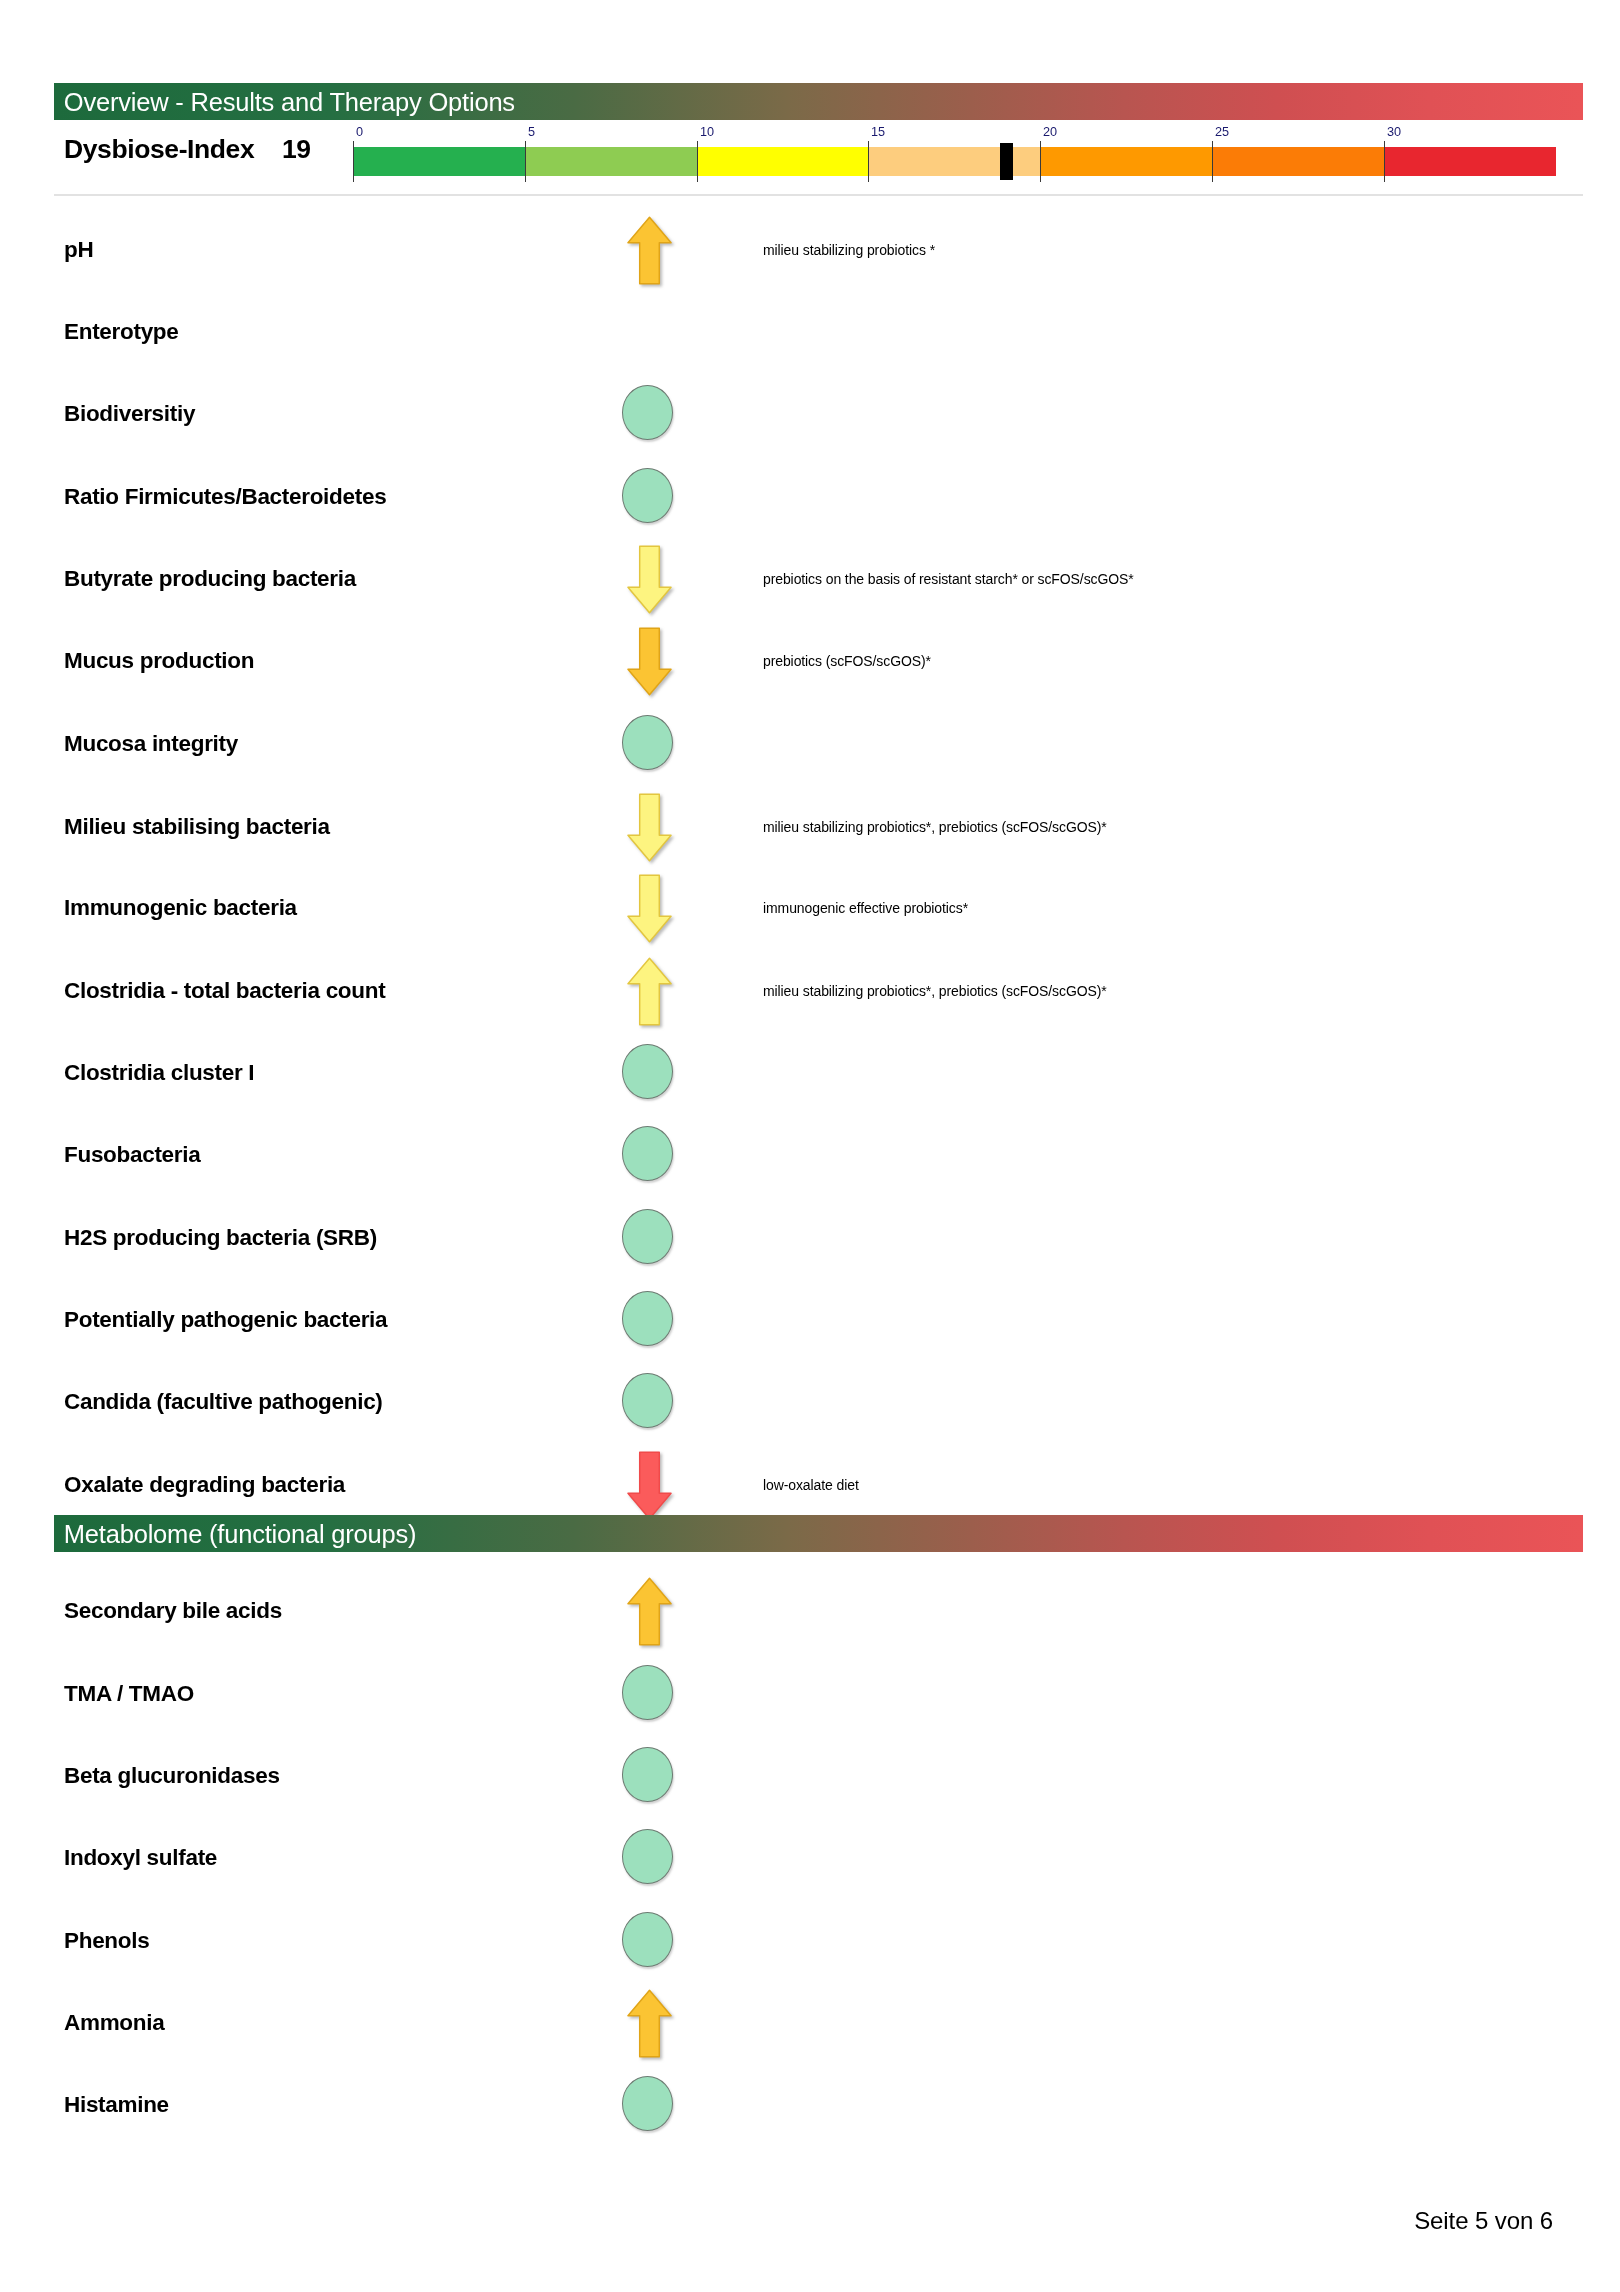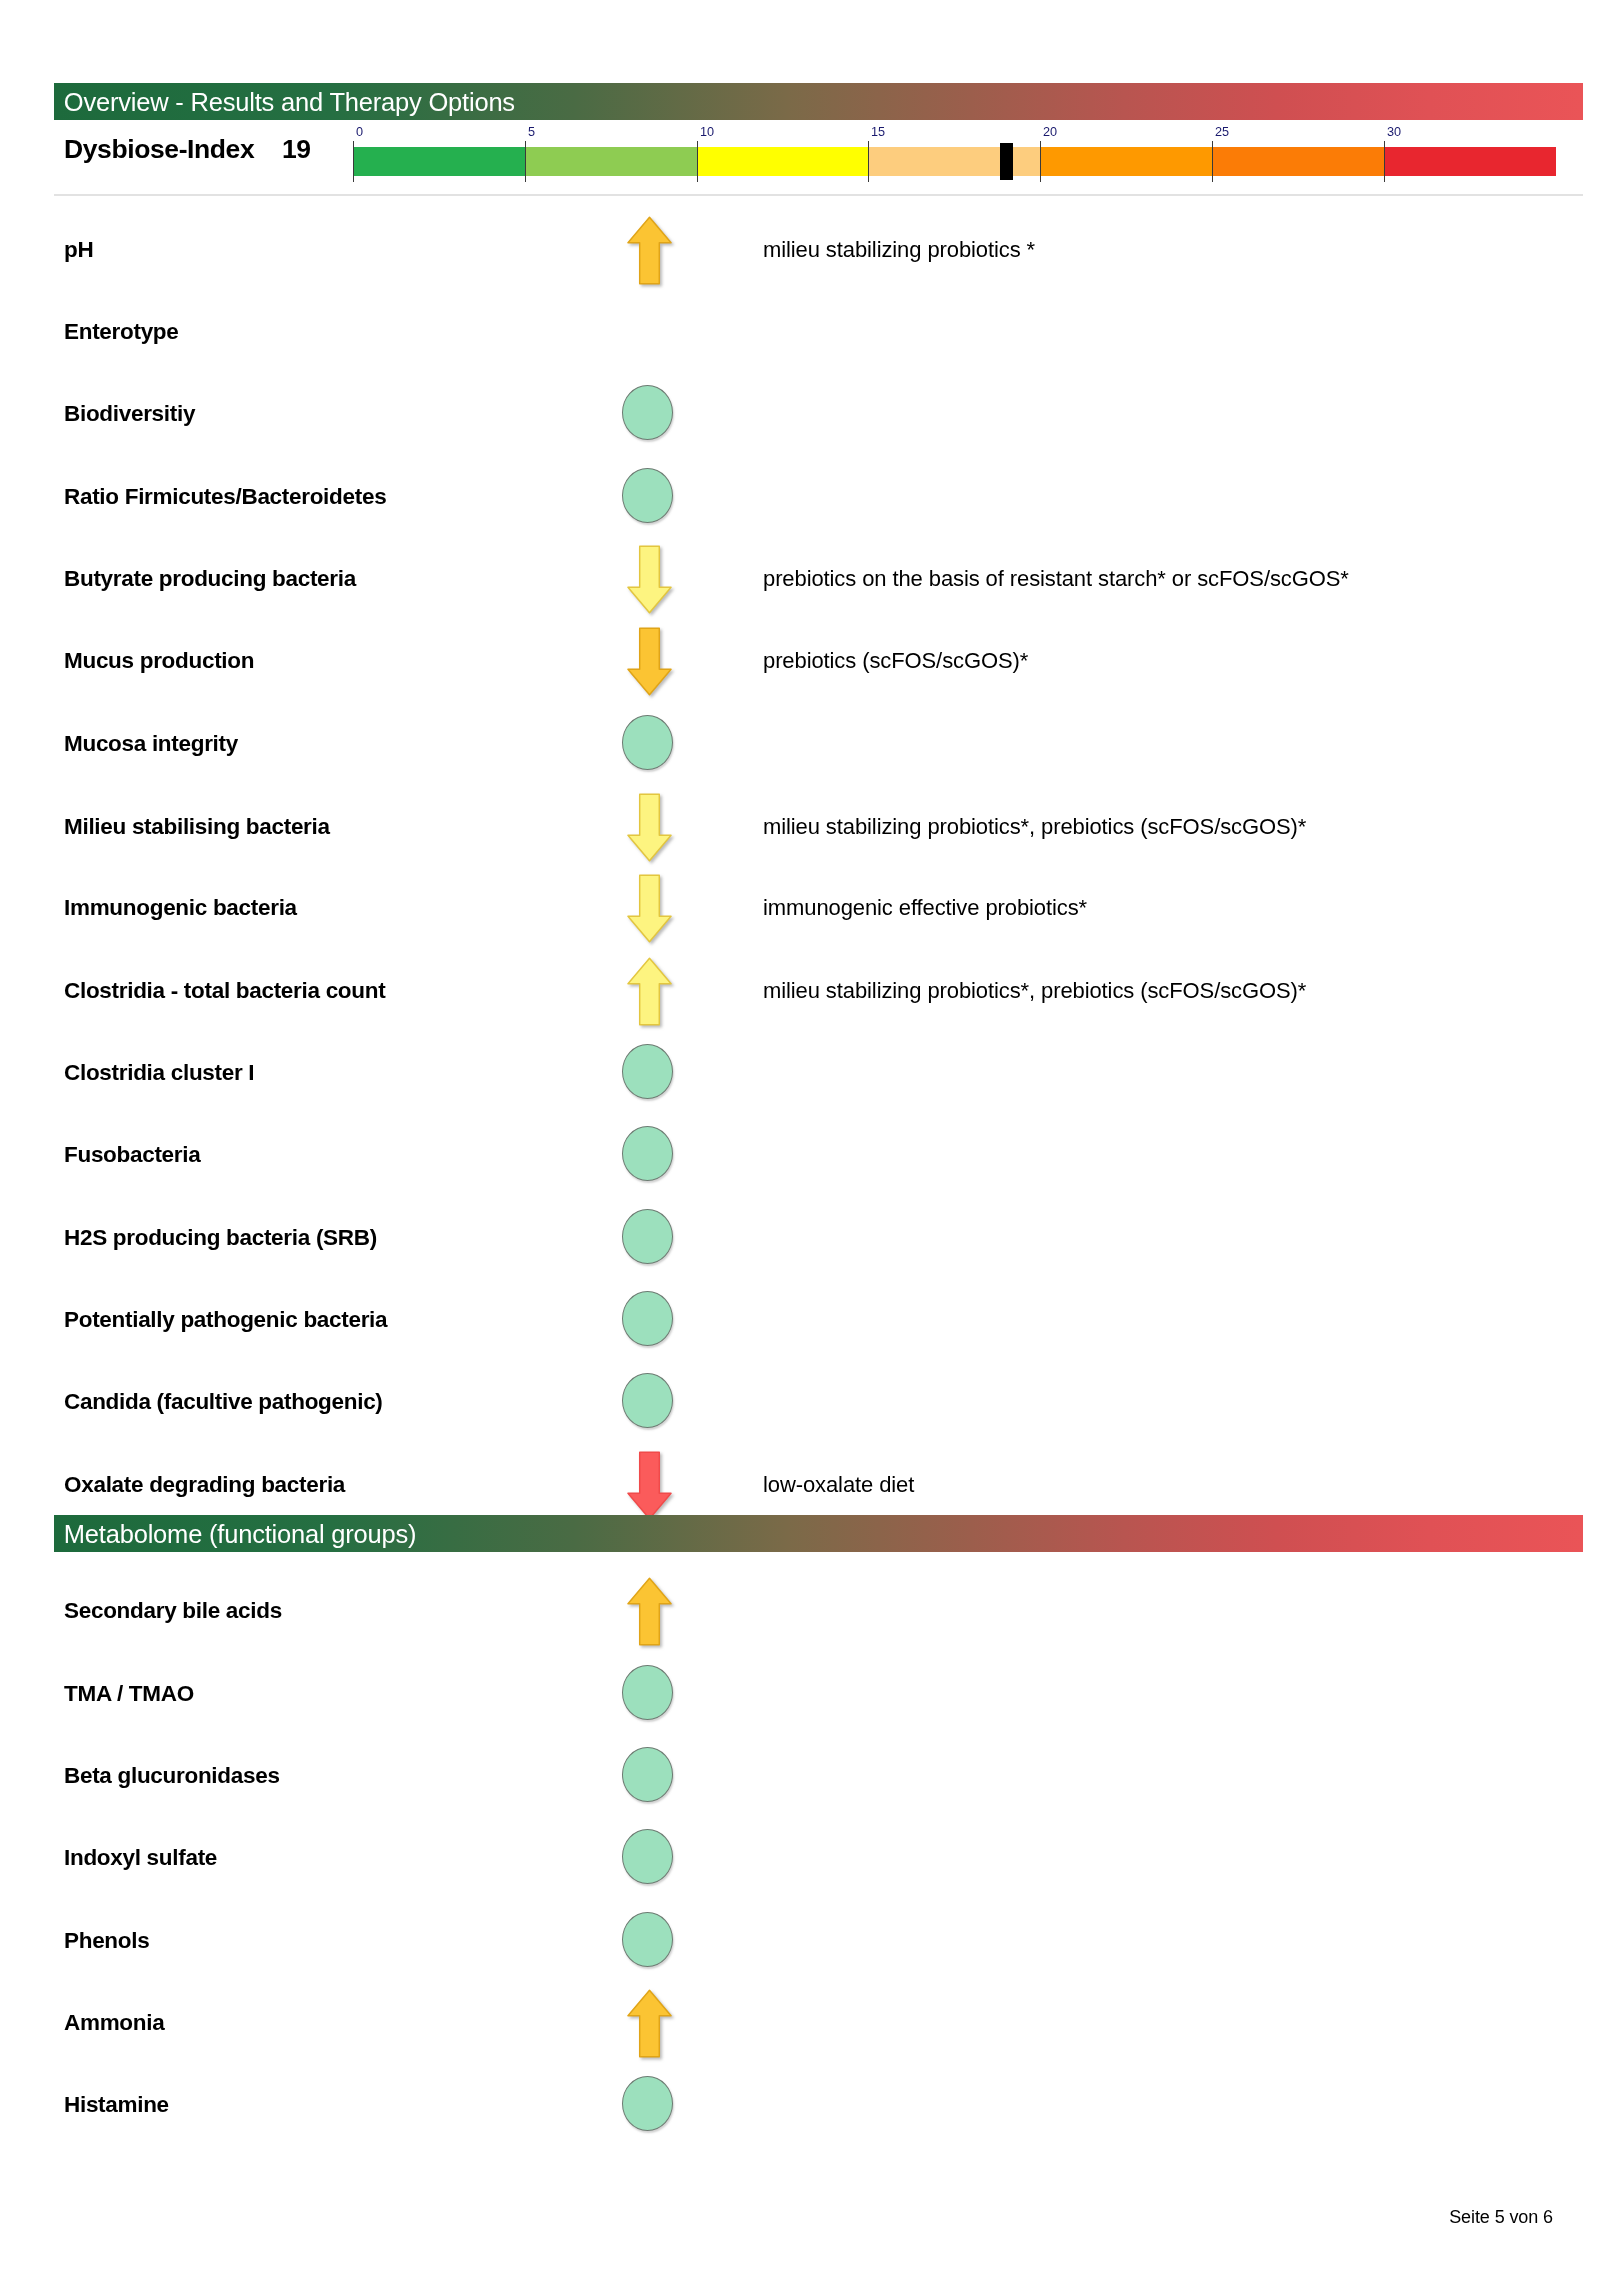--- a/index.html
+++ b/index.html
@@ -154,21 +154,21 @@
     top: 50%;
     transform: translateY(-50%);
     width: 94px;
     height: 74px;
   }
   .row-therapy {
     position: absolute;
     left: 763px;
     top: 50%;
     transform: translateY(-50%);
-    font-size: 22px;
+    font-size: 14px;
     font-weight: 400;
     letter-spacing: -0.1px;
     white-space: nowrap;
   }
 
   
   .marker-circle {
     position: absolute;
     left: 21.6px;
     top: 7.8px;
@@ -190,21 +190,21 @@
     height: 71px;
     filter: drop-shadow(2px 2px 1.5px rgba(120,120,120,0.5));
   }
   .arrow svg { display: block; width: 47px; height: 71px; }
 
   
   .footer {
     position: absolute;
     right: 67px;
     top: 2207px;
-    font-size: 18px;
+    font-size: 24px;
     font-weight: 400;
     letter-spacing: -0.1px;
     color: #000000;
   }
 </style>
 </head>
 <body>
 
 <div class="page">
 

